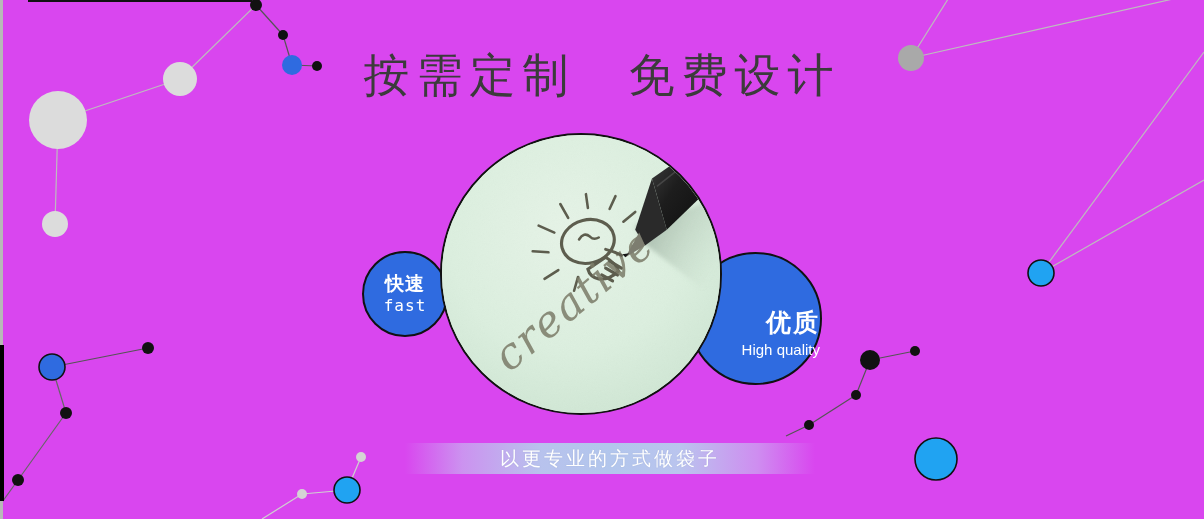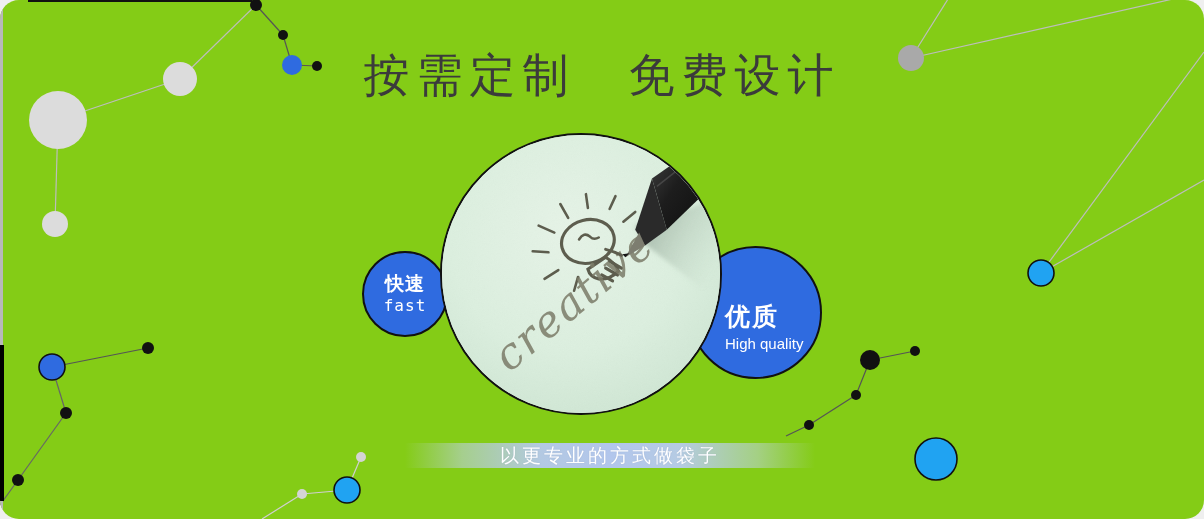--- a/index.html
+++ b/index.html
@@ -43,69 +43,69 @@
     z-index:3;
     display:flex;flex-direction:column;align-items:center;justify-content:center;
     color:#fff;
   }
   .bubble-fast .cn{font-size:19px;font-weight:bold;letter-spacing:1px;line-height:24px;}
   .bubble-fast .en{font-size:16px;line-height:20px;letter-spacing:1px;
       font-family:"DejaVu Sans Mono","Liberation Mono",monospace;}
 
   
   .bubble-quality{
-    position:absolute;left:689px;top:246px;width:133px;height:133px;
+    position:absolute;left:689px;top:252px;width:133px;height:133px;
     border-radius:50%;
     background:#2f6be0;
     border:2px solid #111;
     box-sizing:border-box;
     z-index:3;
-    display:flex;flex-direction:column;align-items:flex-start;justify-content:center;
+    display:flex;flex-direction:column;align-items:flex-end;justify-content:center;
     color:#fff;
     padding-left:34px;padding-top:30px;
   }
   .bubble-quality .cn{font-size:25px;font-weight:bold;letter-spacing:2px;line-height:32px;}
   .bubble-quality .en{font-size:15px;line-height:24px;}
 
   
   .photo-circle{
     position:absolute;left:440px;top:133px;width:282px;height:282px;
     border-radius:50%;
     border:2px solid #111;
     box-sizing:border-box;
     overflow:hidden;
     z-index:5;
     background:#dceedf;
   }
   .photo-circle svg{display:block;width:100%;height:100%;}
 
   
   .ribbon{
-    position:absolute;left:405px;top:443px;width:410px;height:25px;
+    position:absolute;left:405px;top:443px;width:410px;height:31px;
     z-index:4;
     background:linear-gradient(to right,
         rgba(196,211,240,0) 0%,
         rgba(193,209,240,.55) 14%,
         rgba(182,201,237,.95) 33%,
         rgba(178,198,236,1) 50%,
         rgba(184,203,238,.95) 67%,
         rgba(196,212,241,.5) 86%,
         rgba(205,218,243,0) 100%);
     display:flex;align-items:center;justify-content:center;
   }
   .ribbon .txt{
     color:#ffffff;font-size:19px;letter-spacing:3px;
     font-weight:400;
     text-shadow:0 0 1px rgba(120,140,185,.45);
   }
 </style>
 </head>
 <body style="background: rgb(239, 239, 239);">
 
-<div id="stage" style="background: #84cc16; border-radius: 19px;">
+<div id="stage" style="background: #d946ef;">
 
   <svg id="constellation" viewBox="0 0 1204 519" xmlns="http://www.w3.org/2000/svg">
     <g stroke="#bdbdbd" stroke-width="1.2" fill="none">
 
       <line x1="58" y1="120" x2="180" y2="79"></line>
       <line x1="180" y1="79" x2="256" y2="5"></line>
       <line x1="58" y1="120" x2="55" y2="224"></line>
       <line x1="256" y1="5" x2="283" y2="35" stroke="#555"></line>
       <line x1="283" y1="35" x2="292" y2="65" stroke="#555"></line>
       <line x1="292" y1="65" x2="317" y2="66" stroke="#555"></line>

